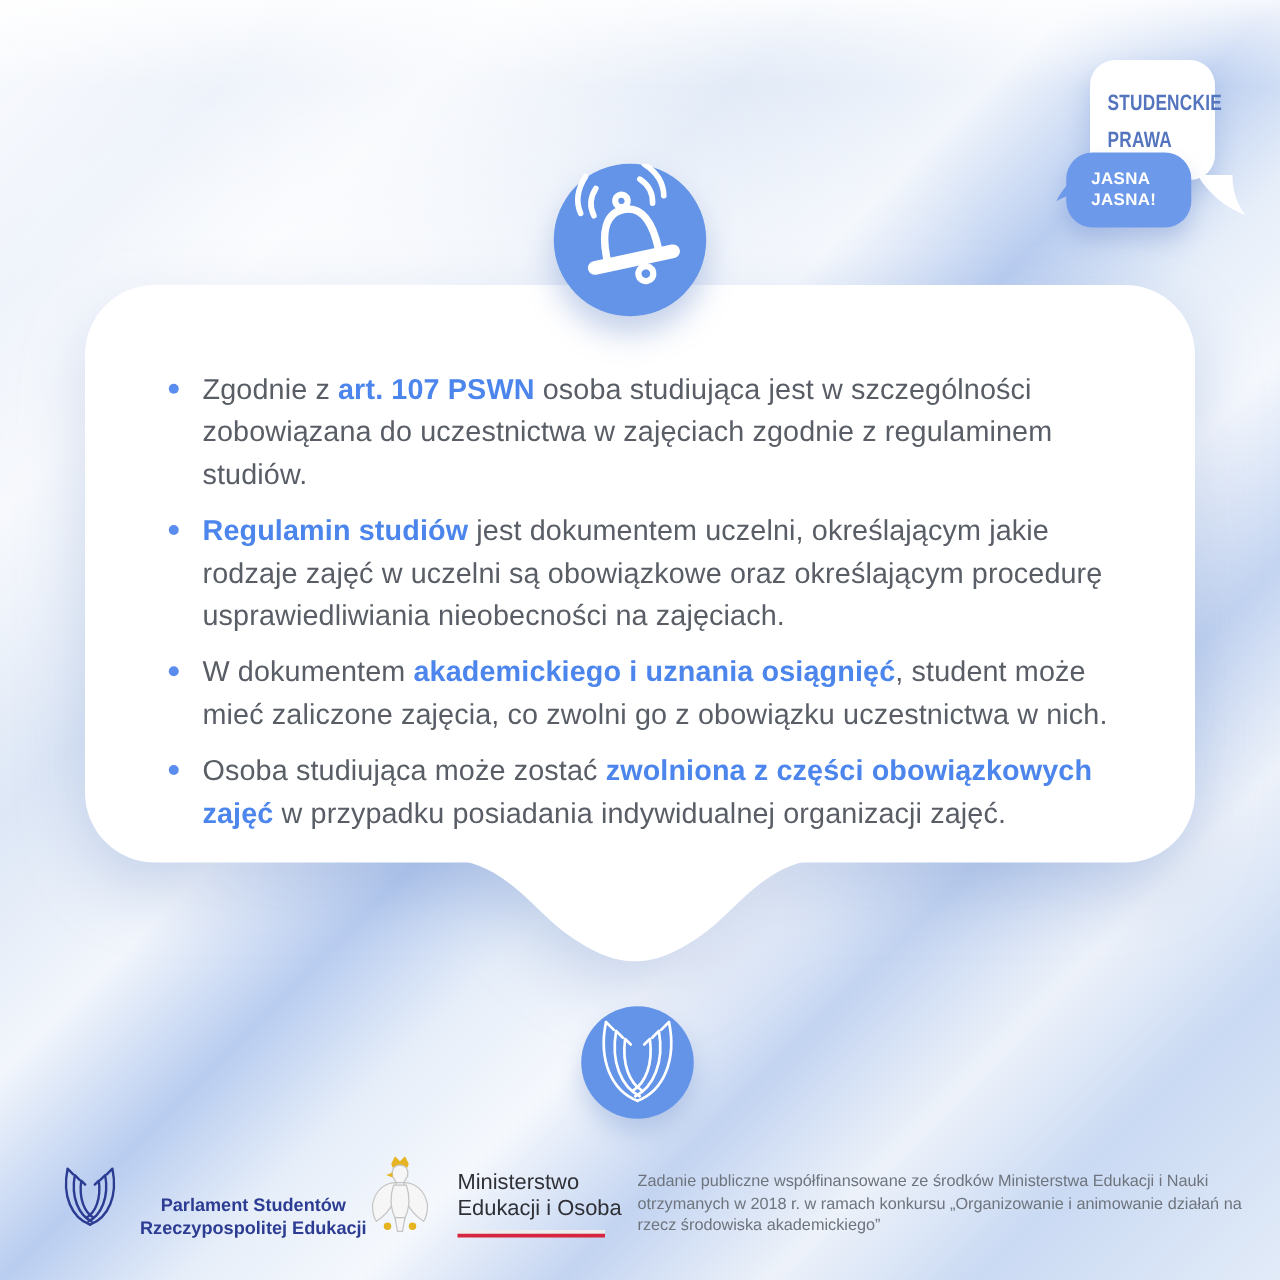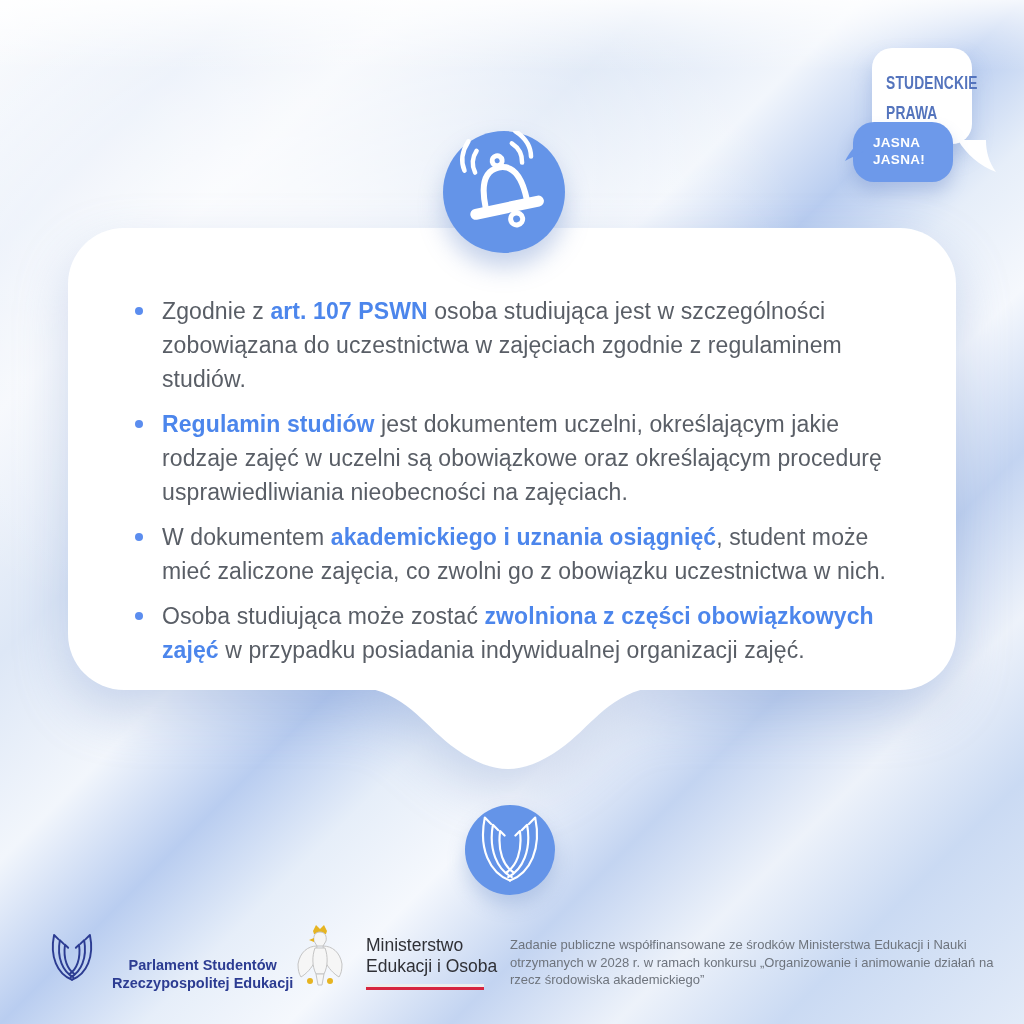--- a/index.html
+++ b/index.html
@@ -186,15 +186,15 @@
     <div class="mein-text">
       <div>Ministerstwo</div>
       <div>Edukacji i Osoba</div>
       <div class="flag">
           <div class="w"></div>
           <div class="r"></div>
         </div>
     </div>
   </div>
 
-  <p class="disclaimer">Zadanie publiczne współfinansowane ze środków Ministerstwa Edukacji i Nauki otrzymanych w 2028 r. w ramach konkursu „Organizowanie i animowanie działań na rzecz środowiska akademickiego”</p>
+  <p class="disclaimer">Zadanie publiczne współfinansowane ze środków Ministerstwa Edukacji i Nauki otrzymanych w 2018 r. w ramach konkursu „Organizowanie i animowanie działań na rzecz środowiska akademickiego”</p>
 
 </div>
 
 </body></html>

